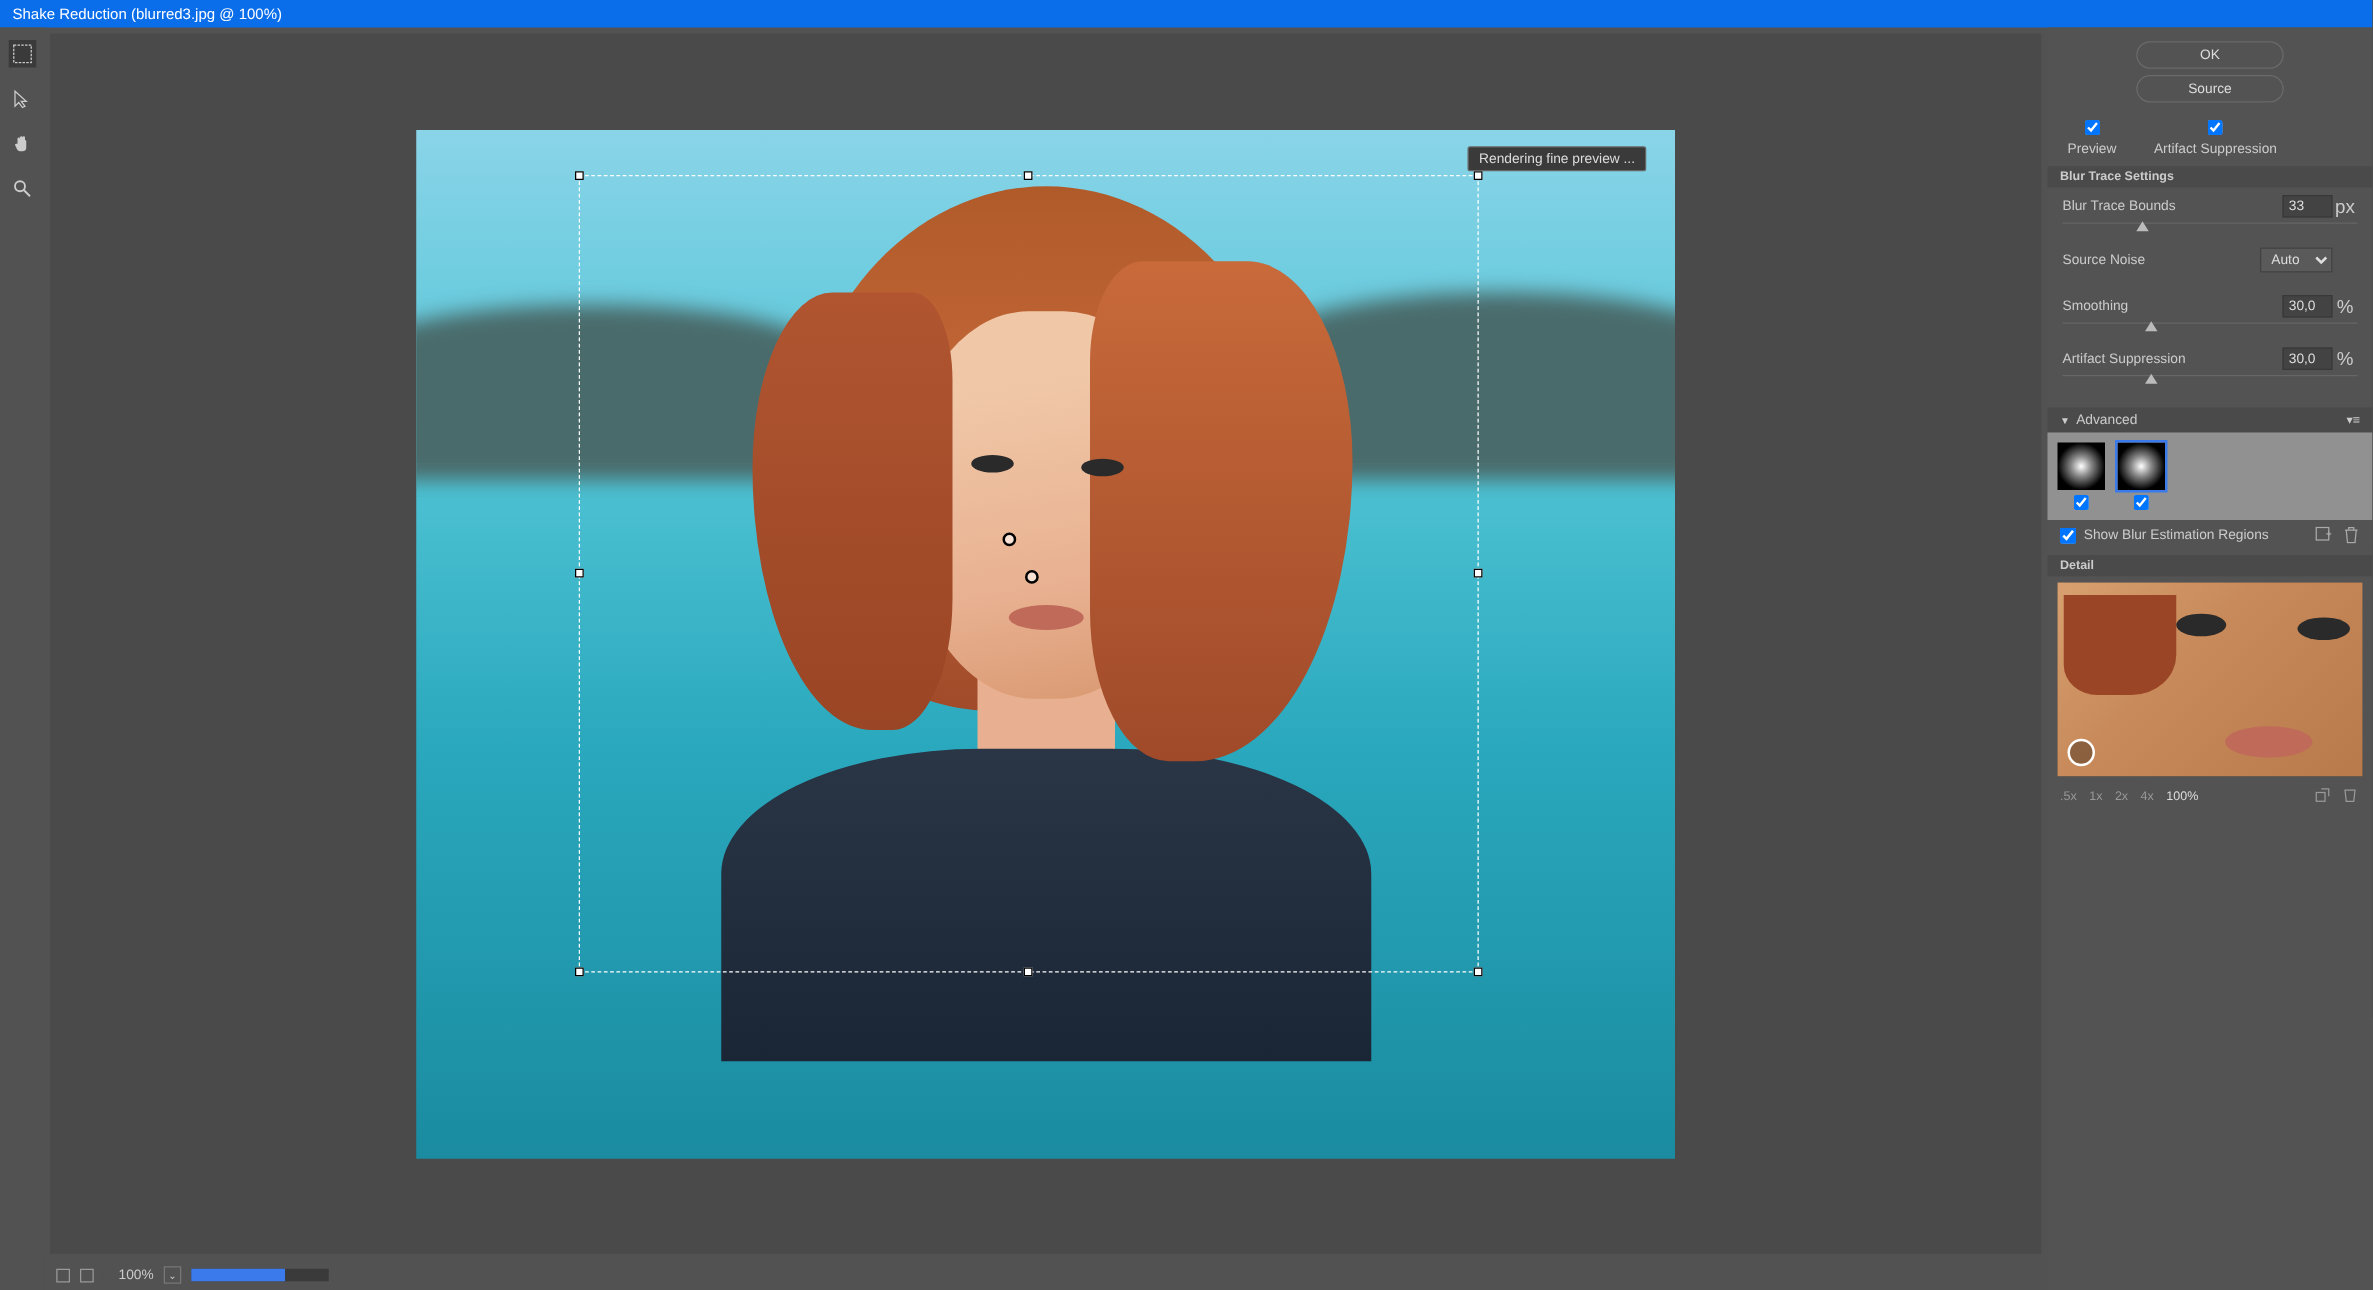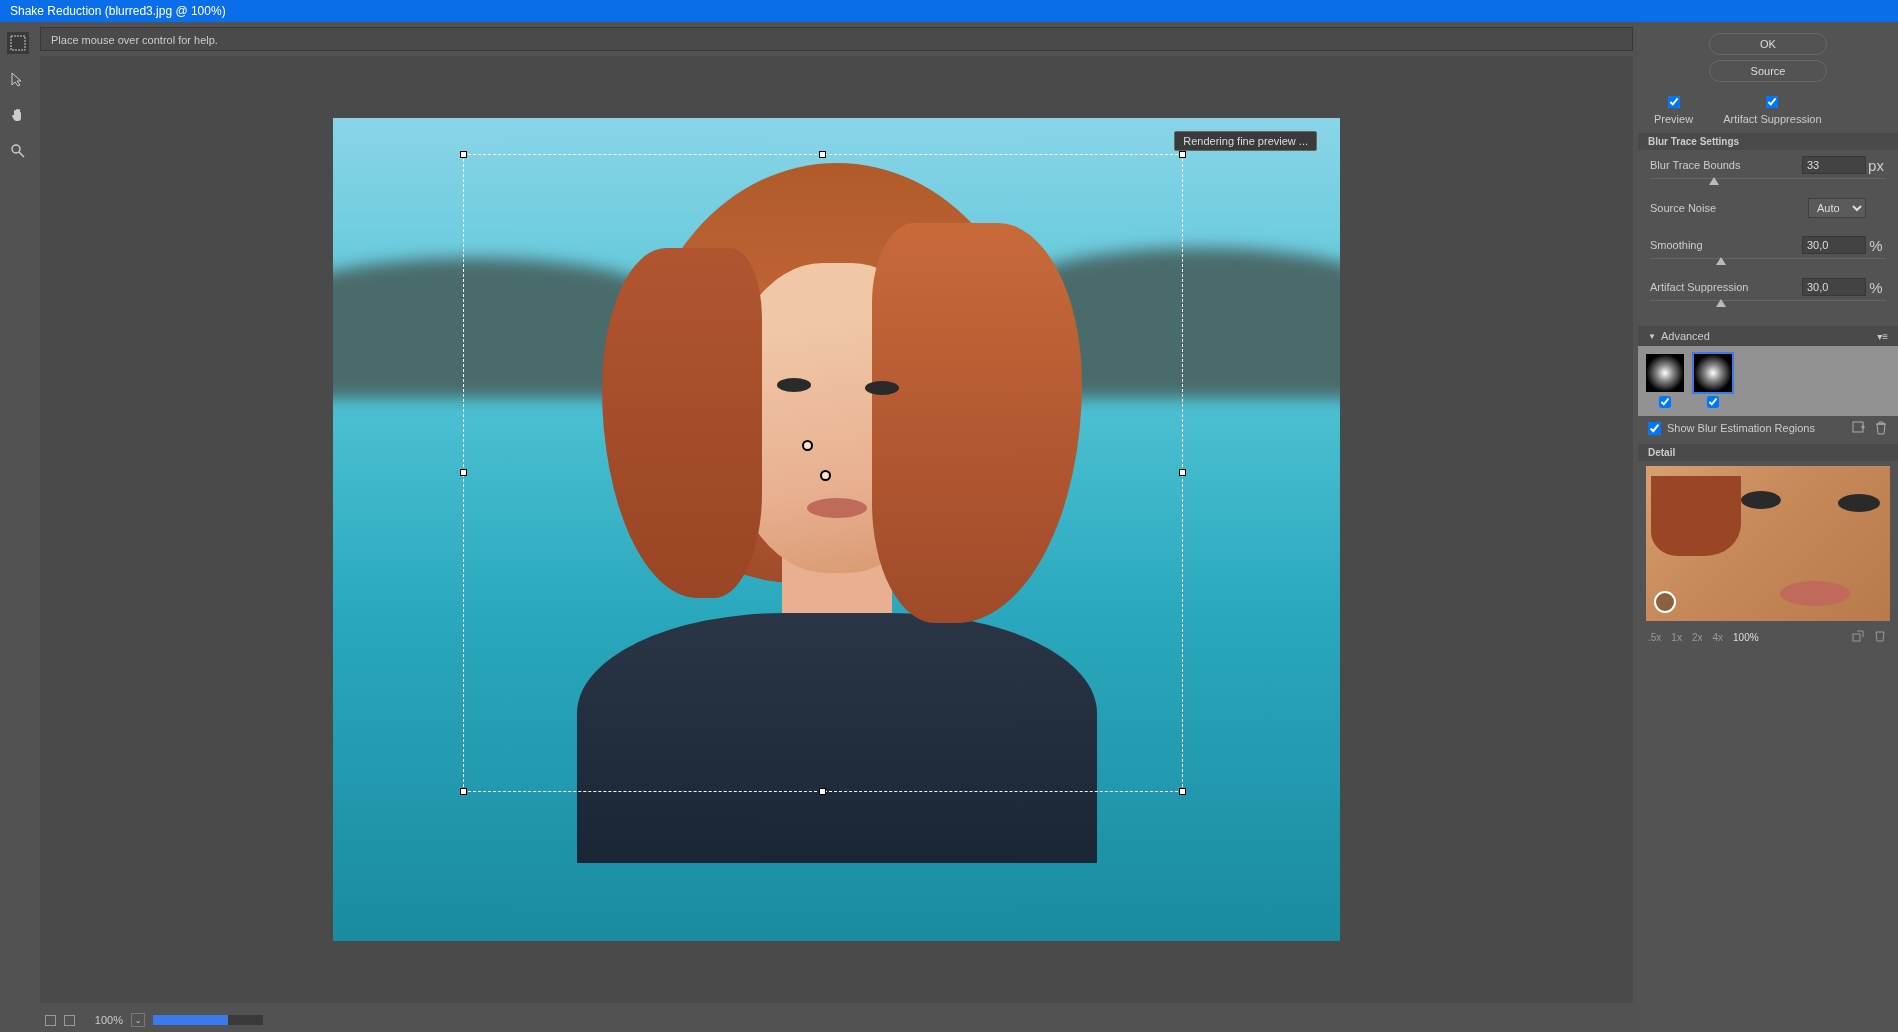--- a/index.html
+++ b/index.html
@@ -45,21 +45,21 @@
 .right-panel{width:260px;background:#535353;display:flex;flex-direction:column;padding:6px 0;}
 .btn-row{display:flex;flex-direction:column;align-items:center;gap:5px;padding:5px 0 10px;}
 .btn{width:118px;height:22px;border:1px solid #6a6a6a;border-radius:11px;background:#535353;color:#ddd;font-size:11px;display:flex;align-items:center;justify-content:center;cursor:pointer;}
 .chk-row{display:flex;gap:30px;padding:4px 16px 8px;align-items:center;}
 .chk{display:flex;align-items:center;gap:5px;flex-direction:column;}
 .chk input{width:12px;height:12px;}
 .section-title{background:#4a4a4a;padding:3px 10px;font-size:10px;font-weight:bold;color:#ccc;}
 .settings{padding:6px 12px;}
 .setting-row{display:flex;align-items:center;margin-bottom:3px;}
 .setting-label{flex:1;font-size:11px;}
-.setting-input{width:64px;background:#434343;border:1px solid #383838;color:#ddd;padding:2px 4px;font-size:11px;}
+.setting-input{width:40px;background:#434343;border:1px solid #383838;color:#ddd;padding:2px 4px;font-size:11px;}
 .setting-unit{width:20px;text-align:center;font-size:15px;}
 .slider{height:10px;position:relative;margin-bottom:10px;border-top:1px solid #666;margin-top:4px;}
 .slider-thumb{position:absolute;top:-2px;width:0;height:0;border-left:5px solid transparent;border-right:5px solid transparent;border-bottom:8px solid #bbb;left:25%;}
 .select{background:#5a5a5a;border:1px solid #404040;color:#ddd;padding:2px 4px;font-size:11px;width:58px;}
 .adv-header{background:#4a4a4a;padding:4px 10px;display:flex;align-items:center;gap:5px;cursor:pointer;}
 .adv-header .tri{font-size:8px;}
 .adv-header .menu{margin-left:auto;font-size:10px;}
 .thumbs{background:#919191;padding:8px;display:flex;gap:10px;min-height:70px;}
 .thumb-item{display:flex;flex-direction:column;align-items:center;gap:4px;}
 .thumb{width:38px;height:38px;background:radial-gradient(circle at 50% 50%,#fff 0%,#888 30%,#000 70%);}
@@ -108,23 +108,20 @@
     </div>
     <div class="tool">
       <svg width="16" height="16">
           <circle cx="6" cy="6" r="4" fill="none" stroke="#ccc" stroke-width="1.5"></circle>
           <line x1="9" y1="9" x2="14" y2="14" stroke="#ccc" stroke-width="1.5"></line>
         </svg>
     </div>
   </div>
 
   <div class="center">
-    <div class="help-bar">
-      <span>Place mouse over control for help.</span>
-    </div>
     <div class="canvas-area">
       <div class="image-wrap">
         <div class="mountains">
             <div class="mtn l"></div>
             <div class="mtn r"></div>
           </div>
         <div class="person">
           <div class="hair"></div>
           <div class="hair-left"></div>
           <div class="hair-right"></div>

